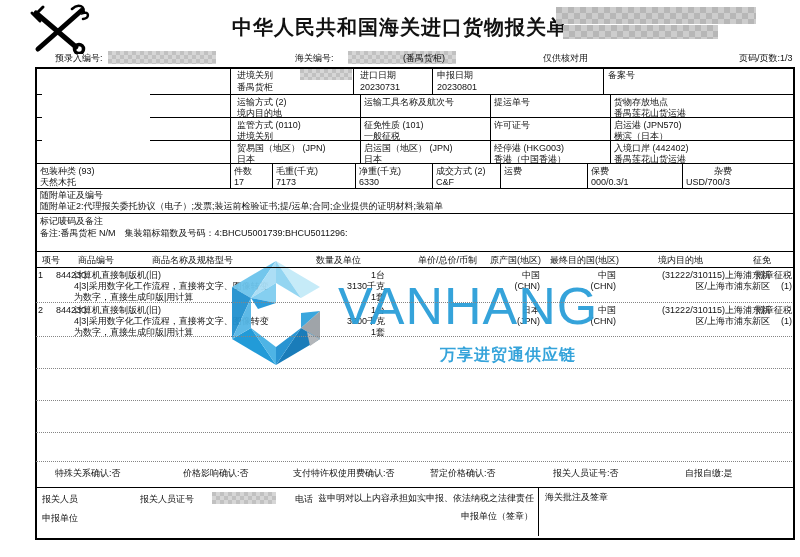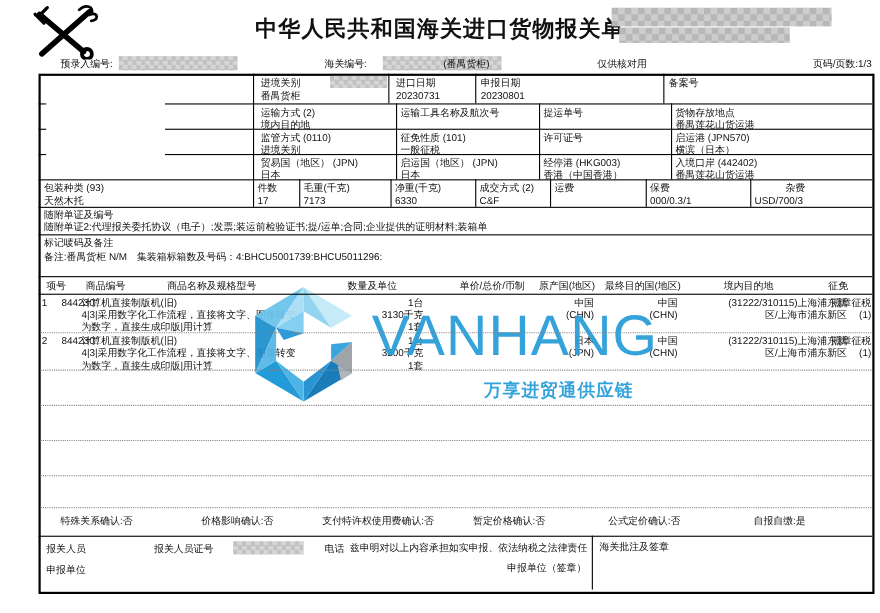--- a/index.html
+++ b/index.html
@@ -171,21 +171,21 @@
   </div>
   <div class="cell ra" style="left:742px;top:305px;width:50px">
     <span class="ln">照章征税</span>
     <span class="ln">(1)</span>
   </div>
 
   <span class="t" style="left:55px;top:468px">特殊关系确认:否</span>
   <span class="t" style="left:183px;top:468px">价格影响确认:否</span>
   <span class="t" style="left:293px;top:468px">支付特许权使用费确认:否</span>
   <span class="t" style="left:430px;top:468px">暂定价格确认:否</span>
-  <span class="t" style="left:553px;top:468px">公式定价确认:否</span>
+  <span class="t" style="left:553px;top:468px">报关人员证号:否</span>
   <span class="t" style="left:685px;top:468px">自报自缴:是</span>
 
   <span class="t" style="left:42px;top:494px">报关人员</span>
   <span class="t" style="left:140px;top:494px">报关人员证号</span>
   <div class="px" style="left:212px;top:492px;width:64px;height:12px;"></div>
   <span class="t" style="left:295px;top:494px">电话</span>
   <div class="cell ra" style="left:318px;top:493px;width:215px">
     <span class="ln">兹申明对以上内容承担如实申报、依法纳税之法律责任</span>
   </div>
   <div class="cell ra" style="left:318px;top:511px;width:215px">

